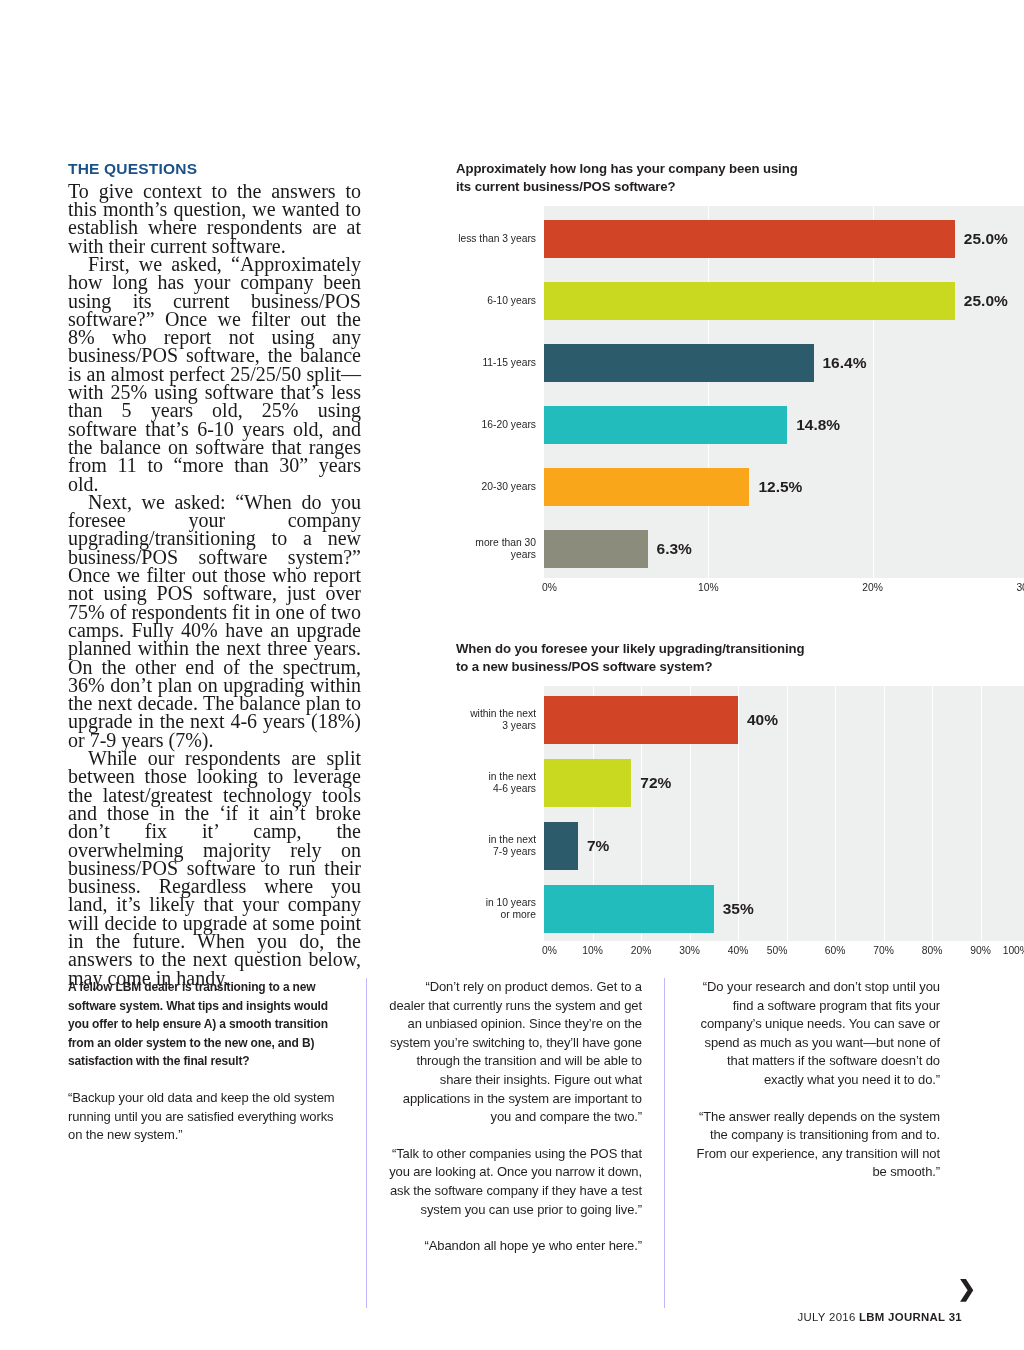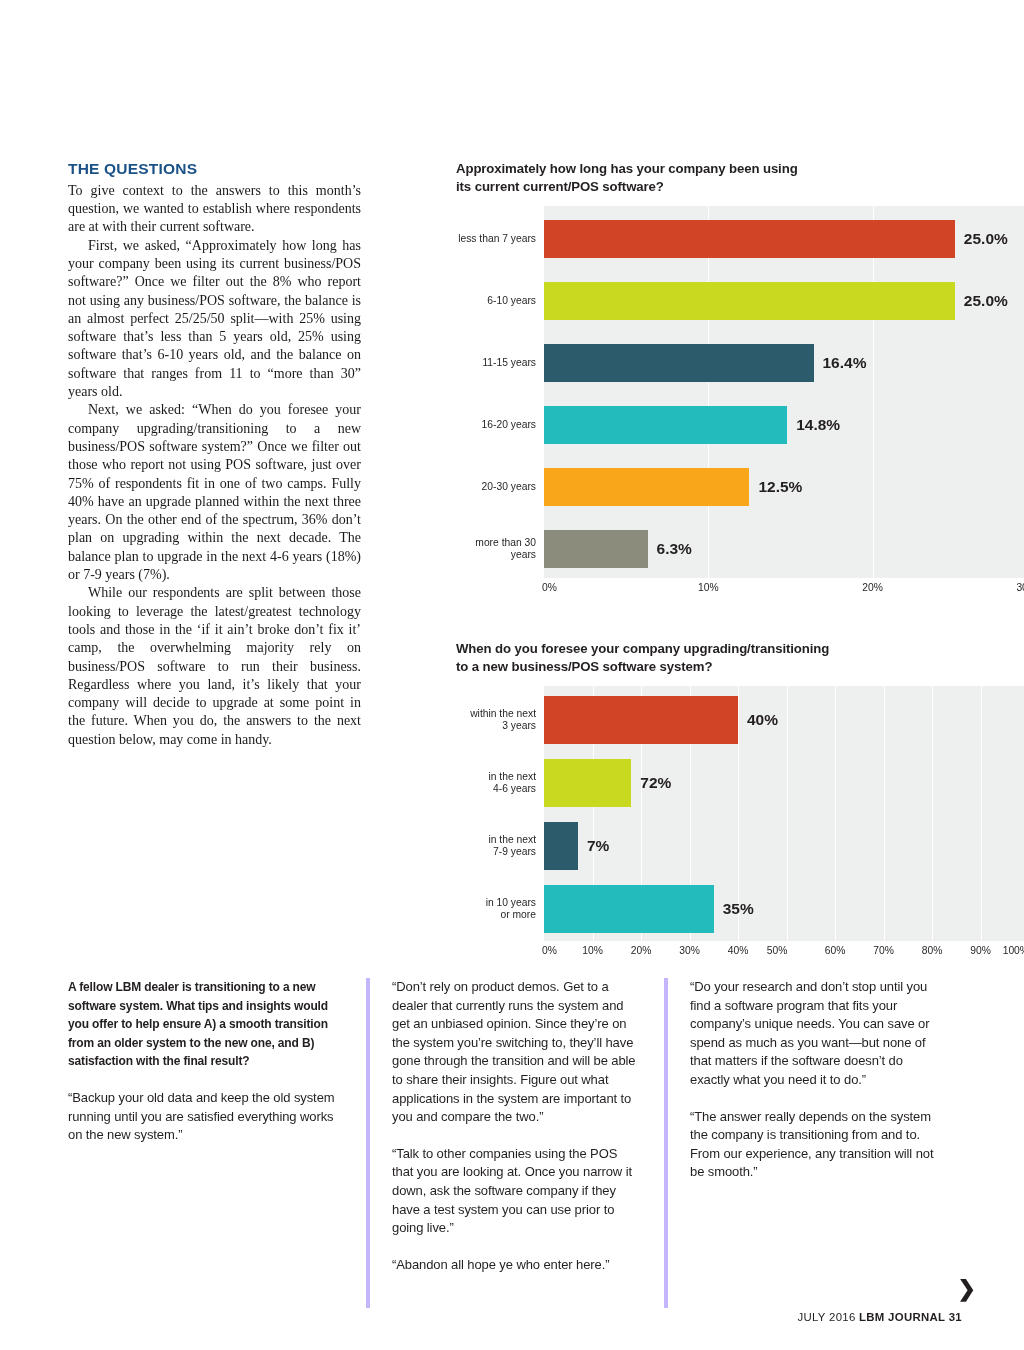--- a/index.html
+++ b/index.html
@@ -39,21 +39,21 @@
     font-family: "Liberation Sans", sans-serif;
     font-weight: bold;
     font-size: 15.5px;
     letter-spacing: 0.2px;
     color: #1a5288;
     margin: 0 0 4px 0;
     line-height: 1.15;
   }
   .article-body {
     font-family: "Liberation Serif", serif;
-    font-size: 14px;
+    font-size: 20px;
     line-height: 18.3px;
     text-align: justify;
     color: #1a1a1a;
   }
   .article-body p { margin: 0; }
   .article-body p.indent { text-indent: 20px; }
 
   
   .charts-col {
     position: absolute;
@@ -142,21 +142,22 @@
     height: 330px;
     display: flex;
   }
   .qa-col {
     width: 298px;
     padding-right: 22px;
     position: relative;
   }
   .qa-col + .qa-col {
     padding-left: 22px;
-    border-left: 4px solid #c4b5fd;
+    border-left: 1px solid #c4b5fd;
+    text-align: right;
   }
   .qa-question {
     font-family: "Liberation Sans", sans-serif;
     font-weight: bold;
     font-size: 12px;
     line-height: 18.6px;
     color: #231f20;
     margin: 0 0 18px 0;
     letter-spacing: -0.15px;
   }
@@ -208,28 +209,28 @@
         <p class="indent">Next, we asked: “When do you foresee your company upgrading/transitioning to a new business/POS software system?” Once we filter out those who report not using POS software, just over 75% of respondents fit in one of two camps. Fully 40% have an upgrade planned within the next three years. On the other end of the spectrum, 36% don’t plan on upgrading within the next decade. The balance plan to upgrade in the next 4-6 years (18%) or 7-9 years (7%).</p>
         <p class="indent">While our respondents are split between those looking to leverage the latest/greatest technology tools and those in the ‘if it ain’t broke don’t fix it’ camp, the overwhelming majority rely on business/POS software to run their business. Regardless where you land, it’s likely that your company will decide to upgrade at some point in the future. When you do, the answers to the next question below, may come in handy.</p>
       </div>
     </div>
 
     <div class="charts-col">
 
       <div class="chart-block">
         <p class="chart-title">
           <span>Approximately how long has your company been using</span><br>
-          <span>its current current/POS software?</span>
+          <span>its current business/POS software?</span>
         </p>
         <div class="chart-area">
           <div class="plot-wrap" id="plot1" style="width: 493px; padding-top: 14px; padding-bottom: 10px; background: rgb(238, 240, 239);">
               <div class="gridline" style="left: 164.333px;"></div>
               <div class="gridline" style="left: 328.667px;"></div>
               <div class="bar-row" style="height: 38px; margin-bottom: 24px;">
-                <div class="cat-label">less than 7 years</div>
+                <div class="cat-label">less than 3 years</div>
                 <div class="bar" style="width: 410.833px; background: rgb(209, 68, 37);"></div>
                 <div class="bar-value">25.0%</div>
               </div>
               <div class="bar-row" style="height: 38px; margin-bottom: 24px;">
                 <div class="cat-label">6-10 years</div>
                 <div class="bar" style="width: 410.833px; background: rgb(200, 217, 31);"></div>
                 <div class="bar-value">25.0%</div>
               </div>
               <div class="bar-row" style="height: 38px; margin-bottom: 24px;">
                 <div class="cat-label">11-15 years</div>
@@ -259,21 +260,21 @@
               <div class="tick" style="left: 328.667px;">20%</div>
               <div class="tick" style="left: 493px; transform: translateX(-100%);">30%</div>
             </div>
         </div>
       </div>
 
       <div style="height:42px"></div>
 
       <div class="chart-block">
         <p class="chart-title">
-          <span>When do you foresee your company upgrading/transitioning</span><br>
+          <span>When do you foresee your likely upgrading/transitioning</span><br>
           <span>to a new business/POS software system?</span>
         </p>
         <div class="chart-area">
           <div class="plot-wrap" id="plot2" style="width: 485px; padding-top: 10px; padding-bottom: 8px; background: rgb(238, 240, 239);">
               <div class="gridline" style="left: 48.5px;"></div>
               <div class="gridline" style="left: 97px;"></div>
               <div class="gridline" style="left: 145.5px;"></div>
               <div class="gridline" style="left: 194px;"></div>
               <div class="gridline" style="left: 242.5px;"></div>
               <div class="gridline" style="left: 291px;"></div>

